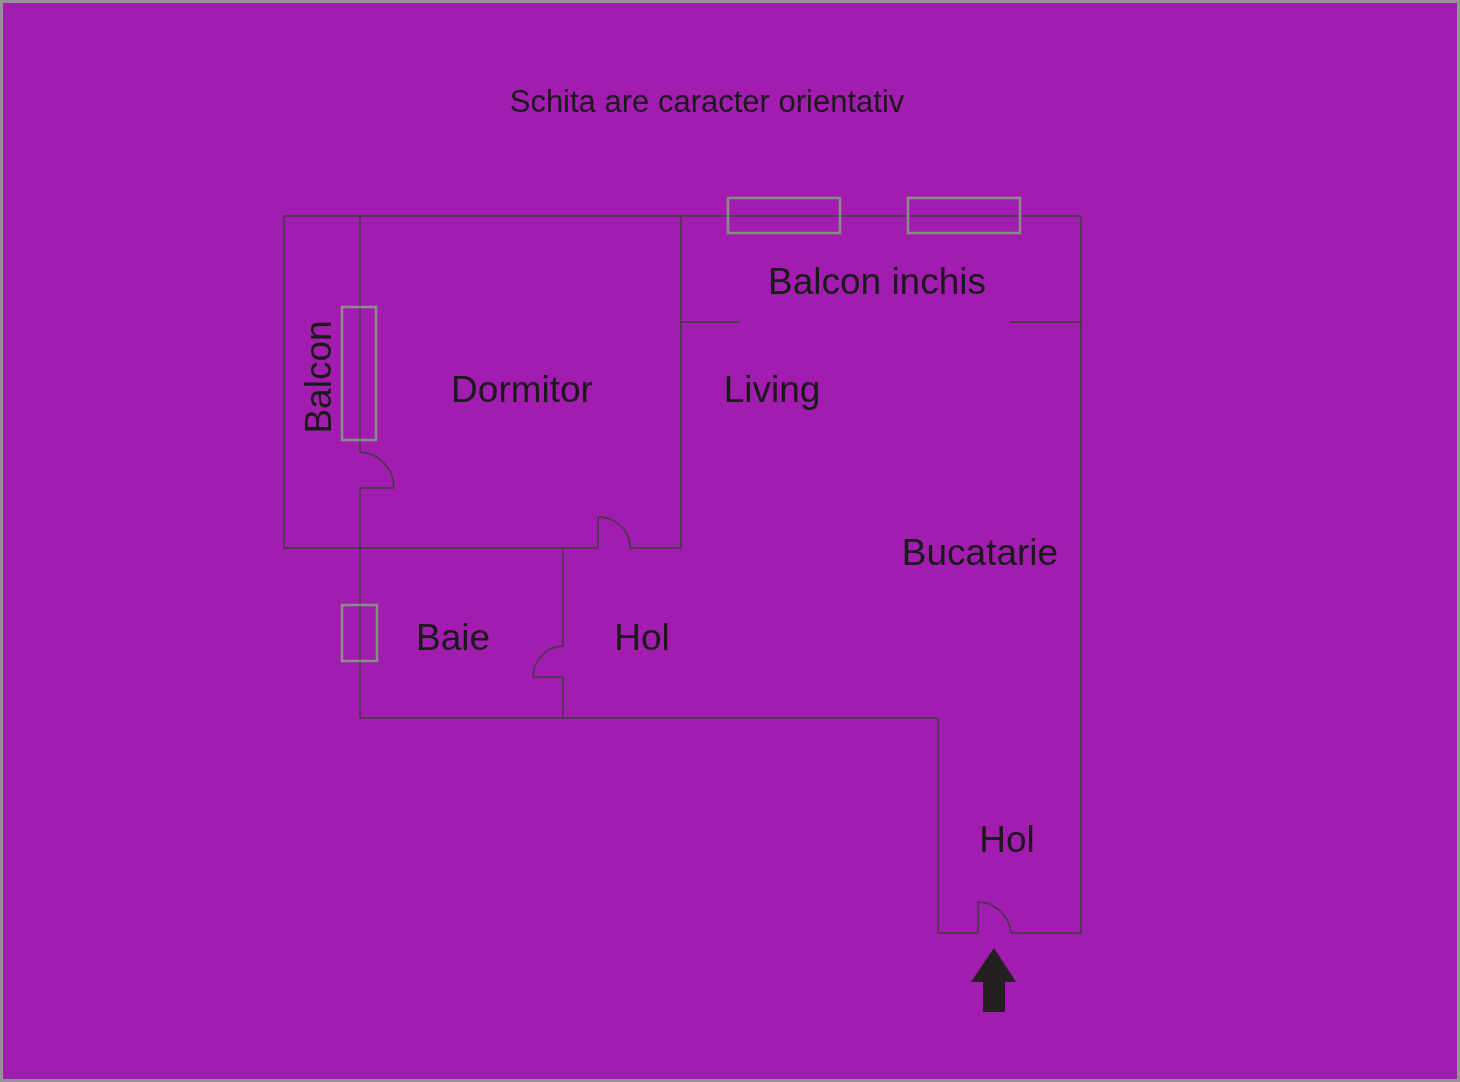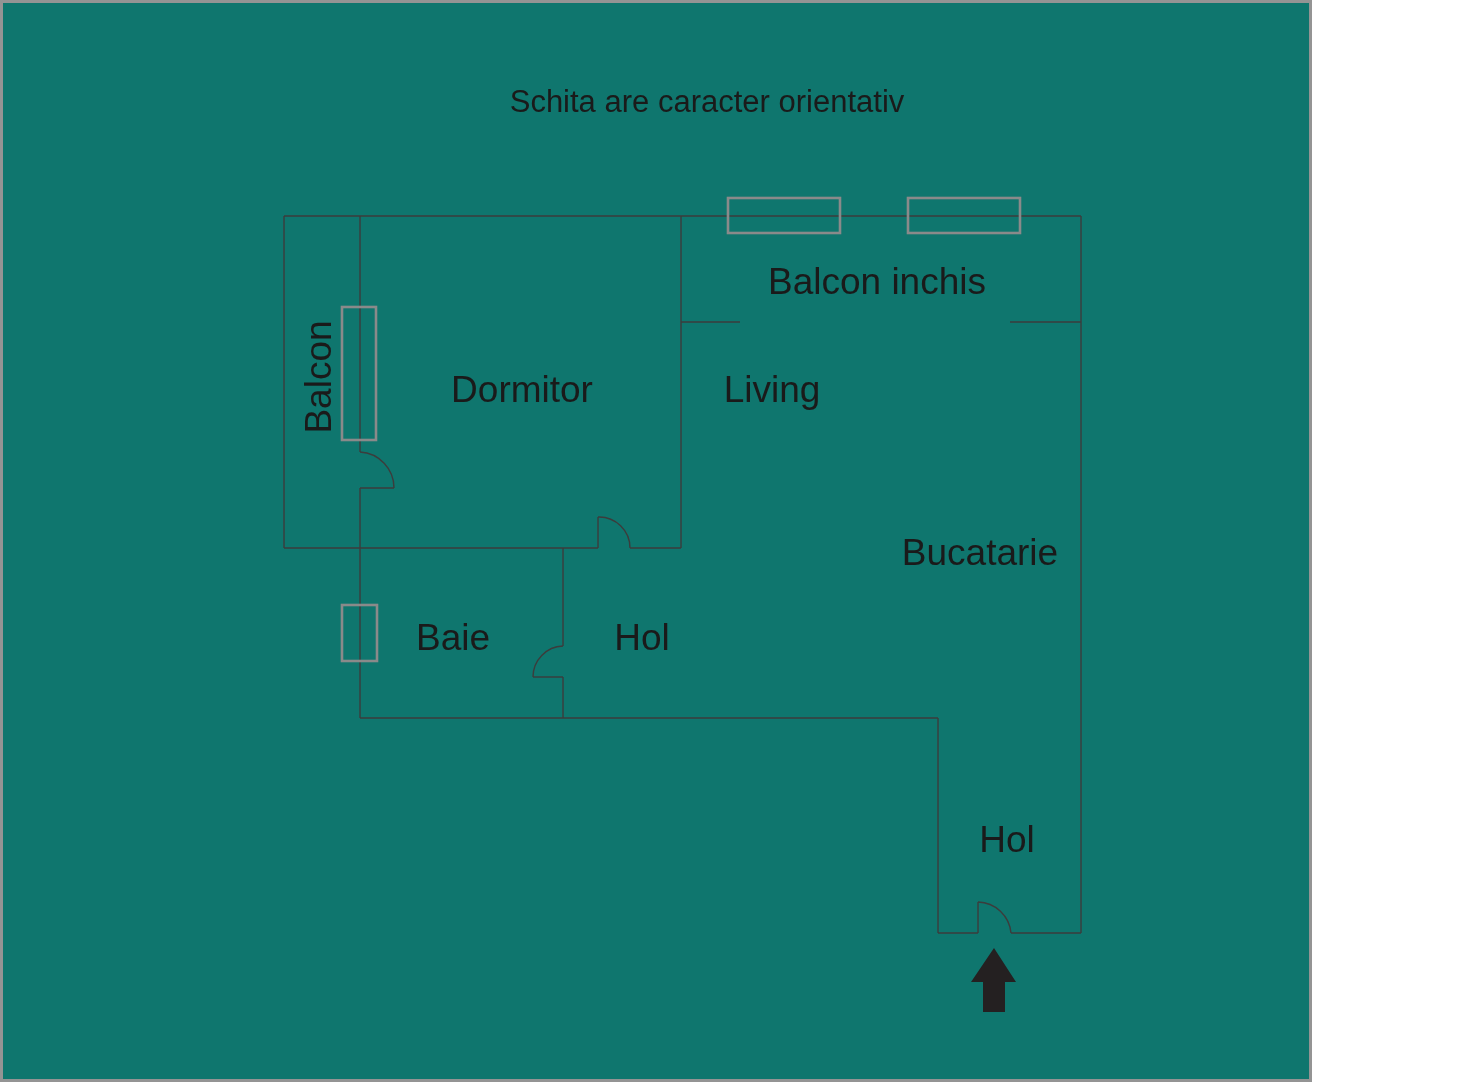--- a/index.html
+++ b/index.html
@@ -3,25 +3,25 @@
 <meta charset="utf-8">
 <style>
   html, body {
     margin: 0;
     padding: 0;
     background: #ffffff;
     font-family: "Liberation Sans", sans-serif;
   }
   .canvas {
     position: relative;
-    width: 1312px;
+    width: 1460px;
     height: 1082px;
     box-sizing: border-box;
     border: 3px solid #949494;
-    background: #0f766e;
+    background: #a21caf;
     overflow: hidden;
   }
   svg { display: block; }
   .walls {
     fill: none;
     stroke-width: 1.4;
     stroke-linecap: butt;
   }
   .windows {
     fill: none;

